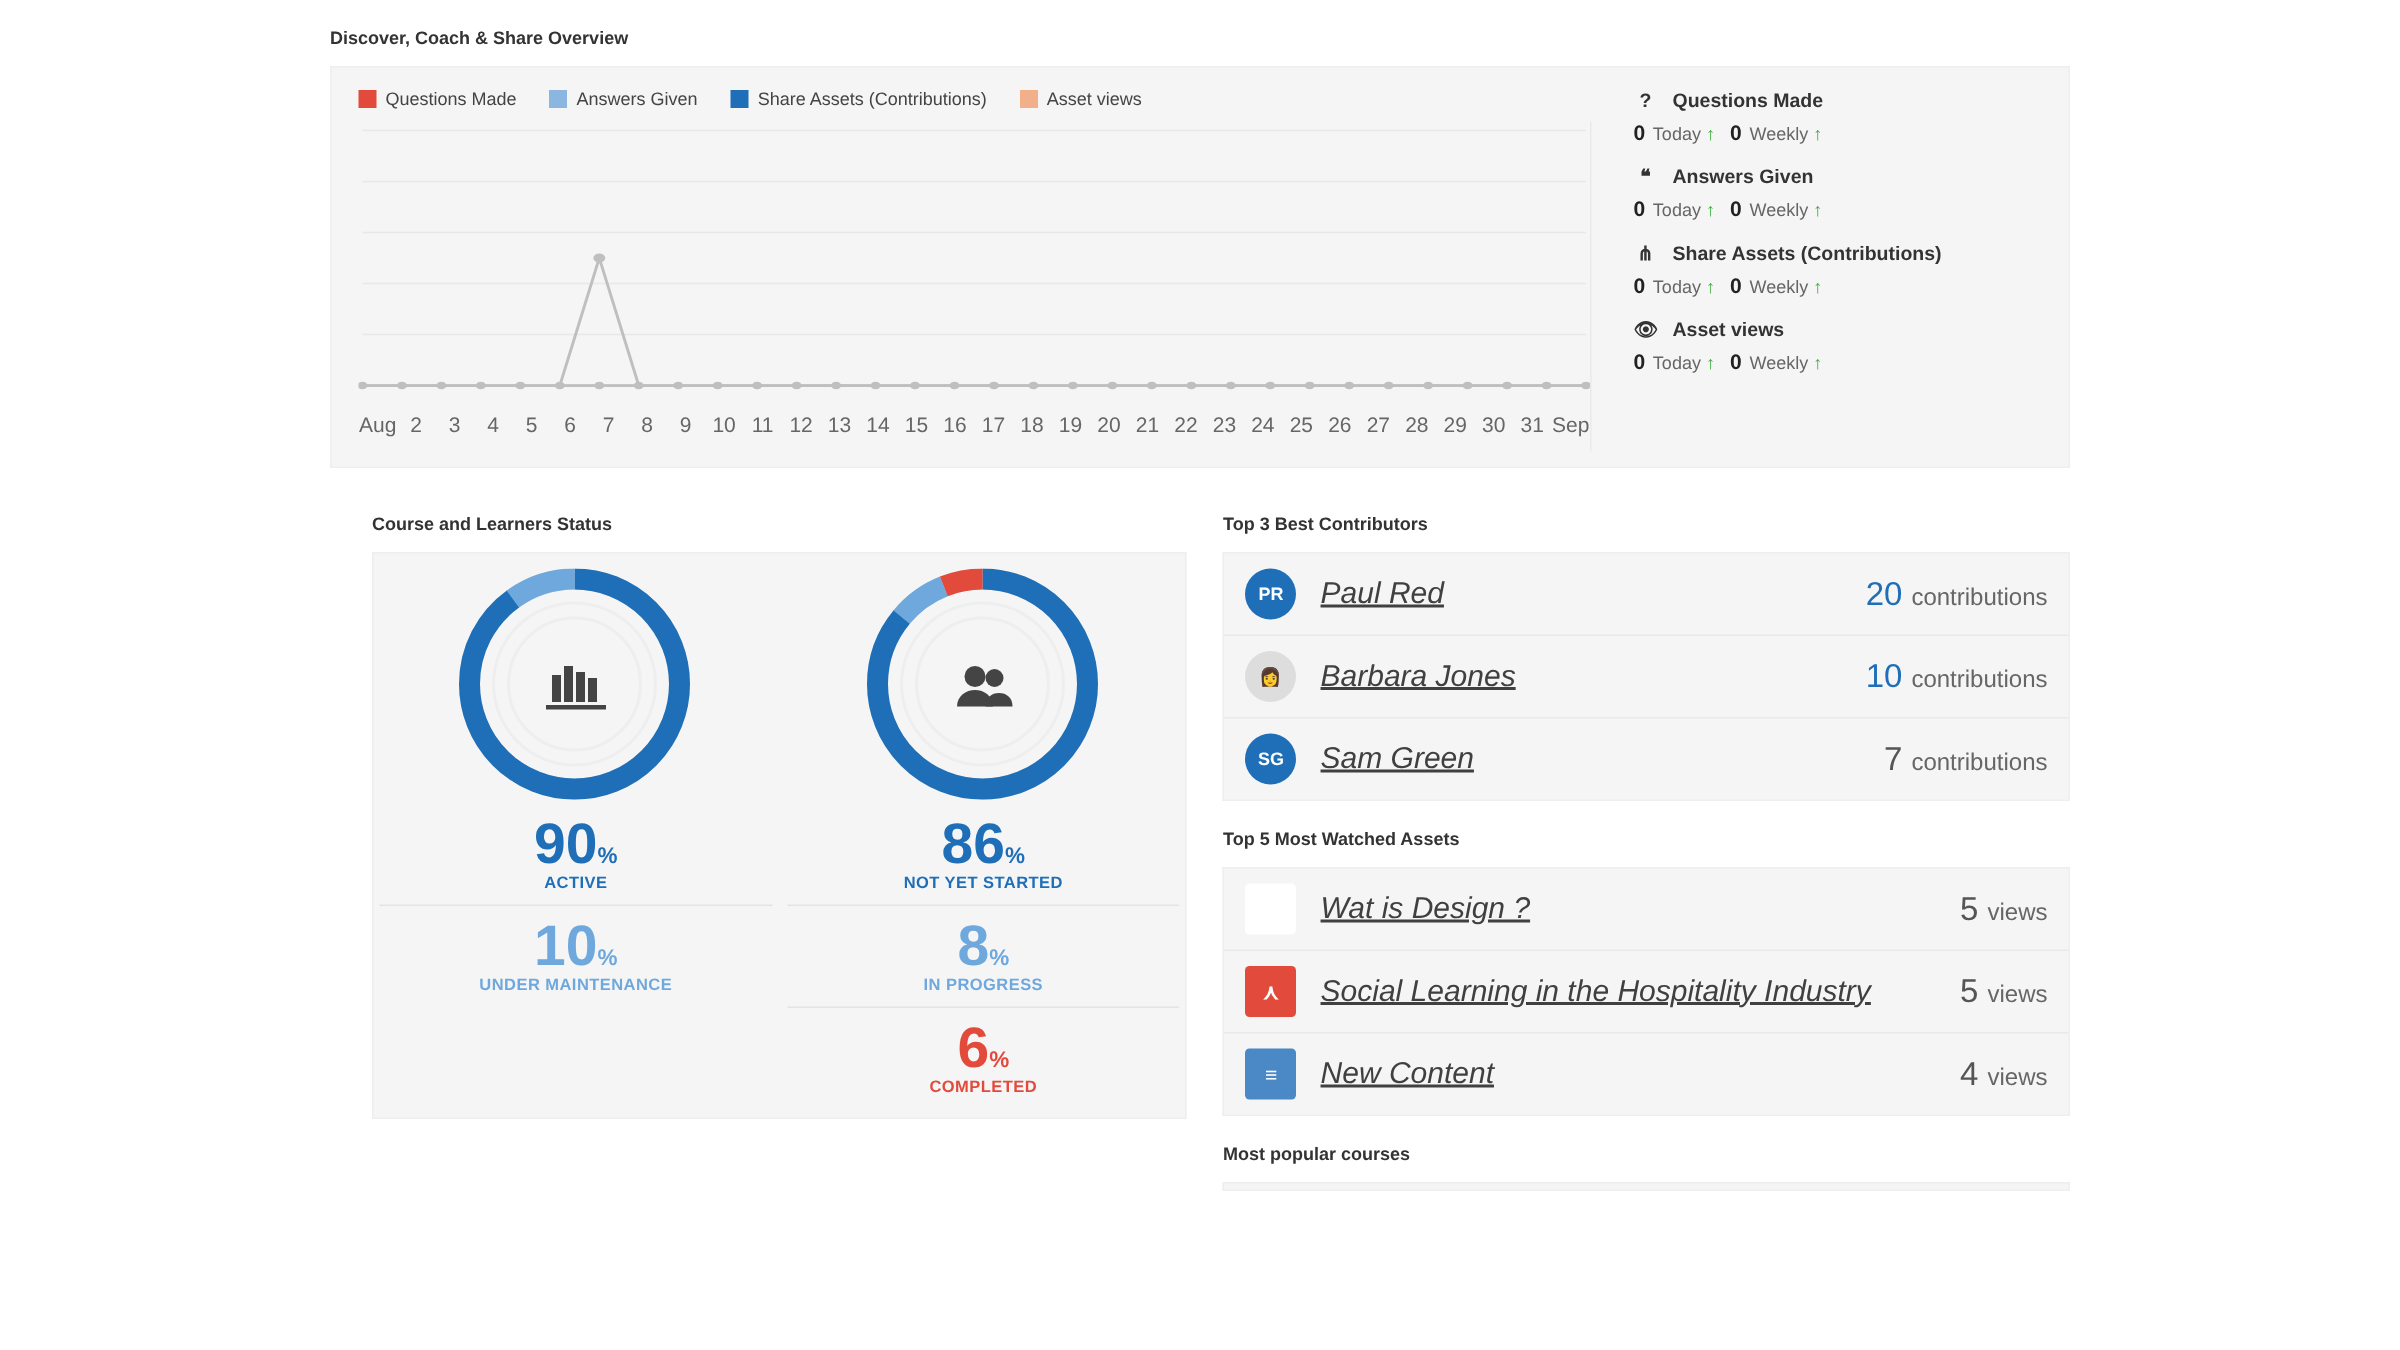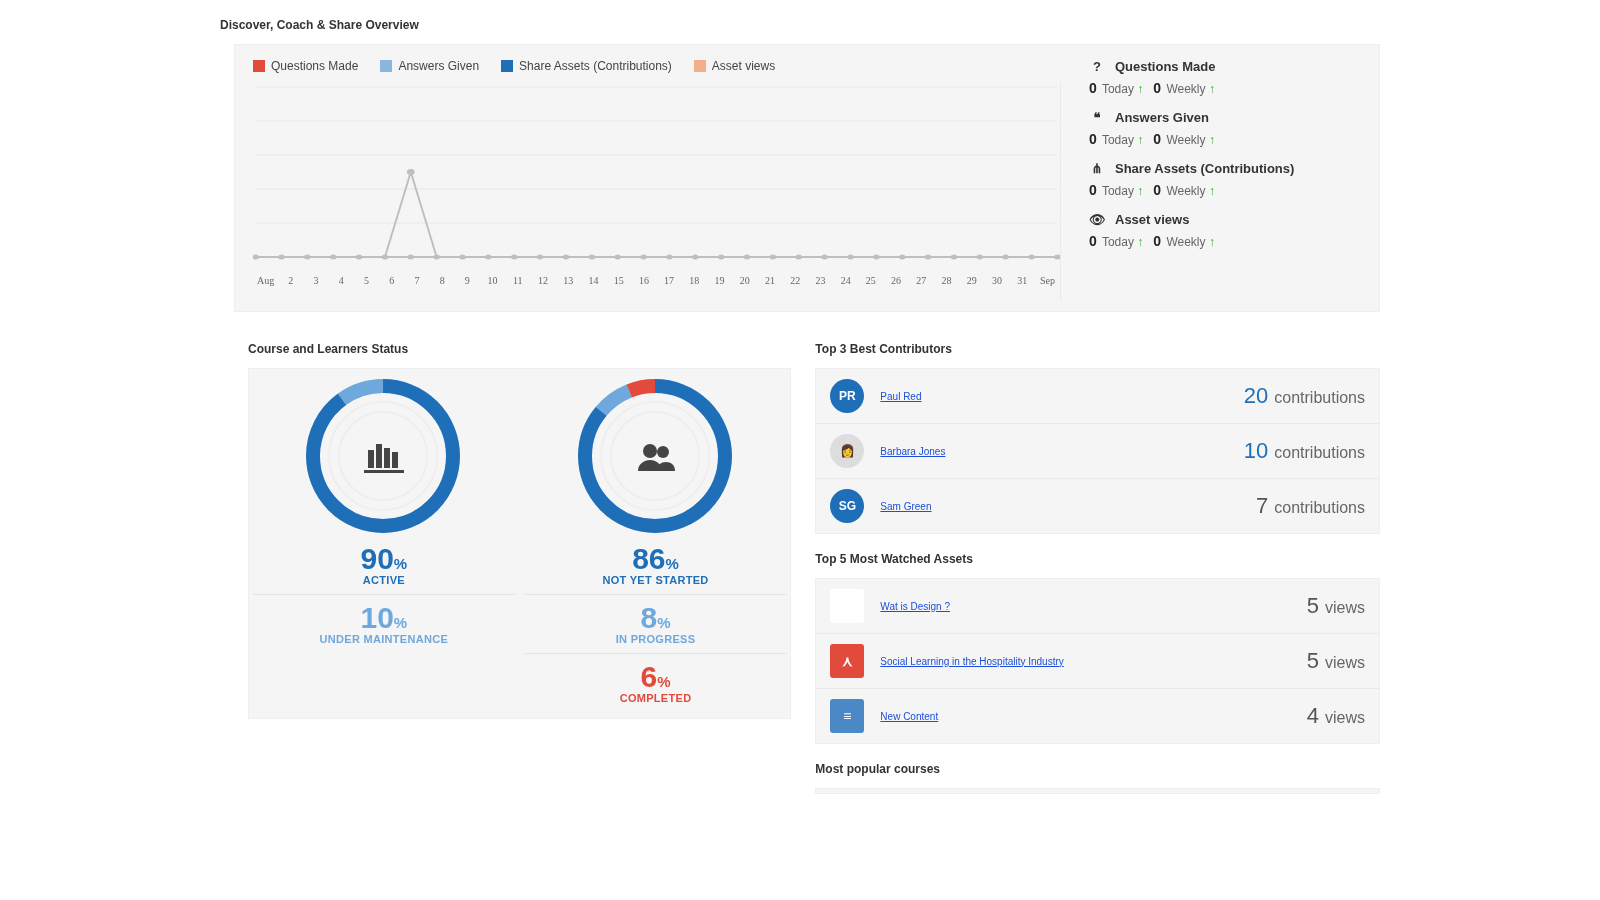--- a/index.html
+++ b/index.html
@@ -2,64 +2,64 @@
 <html><head>
 <meta charset="utf-8">
 <style>
 * { box-sizing: border-box; margin: 0; padding: 0; }
 body { font-family: "Segoe UI", Arial, sans-serif; background: #fff; color: #333; font-size: 13px; }
 .page { width: 1160px; margin: 0 auto; padding: 10px 0; }
 h2.section-title { font-size: 12px; font-weight: 700; color: #333; margin: 8px 0 12px; }
 .panel { background: #f5f5f5; border: 1px solid #eee; }
 
 
-.overview { display: flex; margin-left: 14px; }
+.overview { display: flex; }
 .chart-col { flex: 1; padding: 14px 18px 10px; }
 .stats-col { width: 300px; padding: 14px 10px; }
 
 .legend-row { display: flex; gap: 22px; margin-bottom: 8px; font-size: 12px; color: #444; }
 .legend-item { display: flex; align-items: center; gap: 6px; }
 .swatch { width: 12px; height: 12px; display: inline-block; }
 
 .chart-area { position: relative; height: 220px; border-right: 1px solid #eaeaea; }
 .chart-svg { width: 100%; height: 190px; display: block; }
-.x-axis { display: flex; justify-content: space-between; font-size: 10px; color: #666; padding-top: 4px; font-family: Liberation Serif, serif; }
+.x-axis { display: flex; justify-content: space-between; font-size: 14px; color: #666; padding-top: 4px; }
 .x-axis span { flex: 1; text-align: center; white-space: nowrap; }
 
 .stat-block { margin-bottom: 4px; }
 .stat-head { display: flex; align-items: center; gap: 10px; font-weight: 700; font-size: 13px; color: #333; margin-bottom: 6px; }
 .stat-head .icon { width: 16px; text-align: center; }
 .stat-vals { display: flex; gap: 10px; font-size: 12px; color: #666; margin-bottom: 14px; }
 .stat-vals b { color: #222; font-size: 14px; margin-right: 2px; }
 .up-arrow { color: #3a3; font-weight: 700; }
 
 
 .lower { display: flex; gap: 24px; margin-top: 22px; padding-left: 28px; }
 .left-col { width: 48%; }
 .right-col { flex: 1; }
 
 .donut-panel { display: flex; gap: 10px; padding: 10px 4px 14px; }
 .donut-col { flex: 1; text-align: center; }
 .donut-wrap { position: relative; width: 155px; height: 155px; margin: 0 auto; }
 .donut-icon { position: absolute; inset: 0; display: flex; align-items: center; justify-content: center; font-size: 30px; color: #444; }
 .stat-big { margin-top: 8px; }
-.stat-big .pct { font-size: 30px; font-weight: 700; }
+.stat-big .pct { font-size: 38px; font-weight: 700; }
 .stat-big .unit { font-size: 15px; font-weight: 700; }
 .stat-big .lbl { display: block; font-size: 11px; font-weight: 700; letter-spacing: .3px; margin-top: -2px; }
 .stat-line { border-top: 1px solid #e4e4e4; margin-top: 8px; padding-top: 6px; }
 .c-blue { color: #1e6fb8; }
 .c-blue2 { color: #6ea8dc; }
 .c-red { color: #e24a3b; }
 
 .list-panel { padding: 0; }
 .list-row { display: flex; align-items: center; padding: 10px 14px; border-top: 1px solid #e9e9e9; }
 .list-row:first-child { border-top: none; }
 .list-row .thumb { width: 34px; height: 34px; border-radius: 50%; display: flex; align-items: center; justify-content: center; color: #fff; font-weight: 700; font-size: 12px; margin-right: 16px; flex-shrink: 0; }
 .list-row.asset .thumb { border-radius: 3px; font-size: 14px; }
-.list-row a.name { color: #1d4ed8; text-decoration: underline; font-size: 10px; }
+.list-row a.name { color: #404040; text-decoration: underline; font-size: 20px; font-style: italic; }
 .list-row .count-col { margin-left: auto; display: flex; align-items: baseline; gap: 6px; }
 .list-row .count-col .num { font-size: 22px; color: #1e6fb8; font-weight: 400; }
 .list-row .count-col .num.g { color: #555; }
 .list-row .count-col .unit { font-size: 16px; color: #666; }
 </style>
 </head>
 <body>
 
 <div class="page">
 

